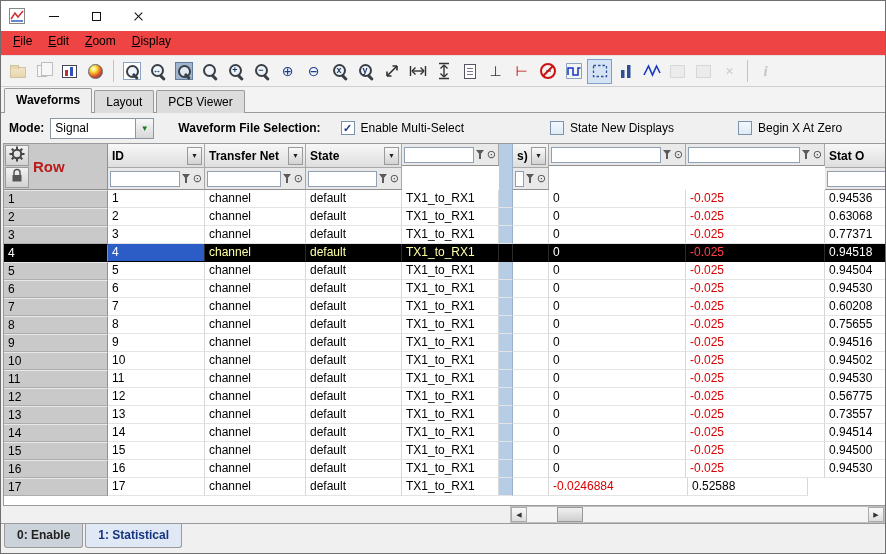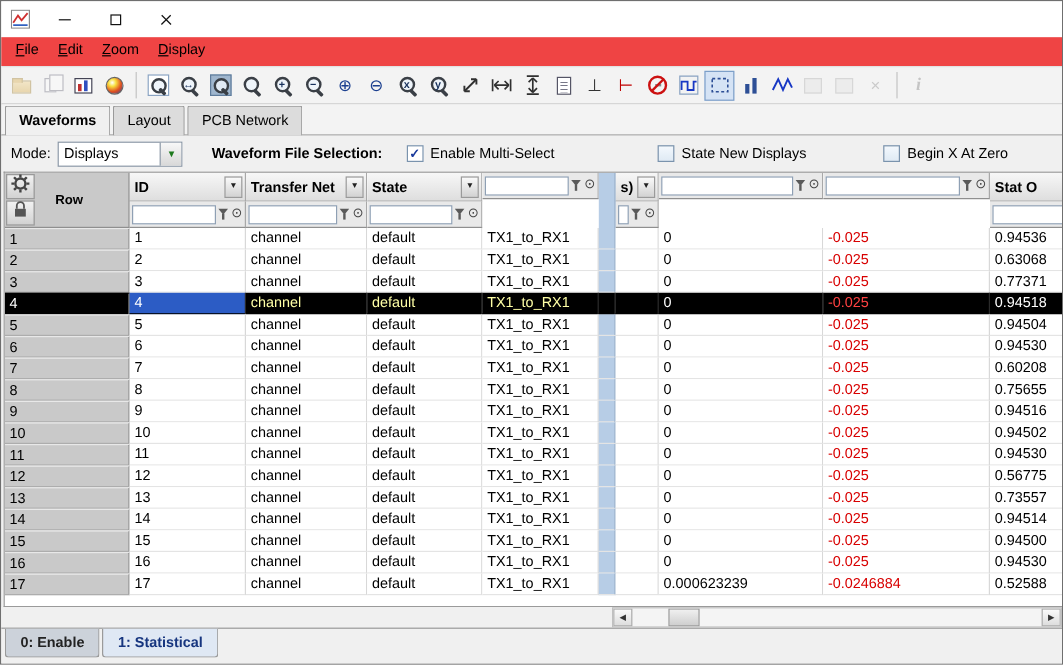--- a/index.html
+++ b/index.html
@@ -47,28 +47,28 @@
 .ic-plotmini::after{content:"";position:absolute;left:7px;bottom:1px;width:3px;height:9px;background:#3050c0}
 .ic-sphere{width:15px;height:15px;border-radius:50%;background:radial-gradient(circle at 35% 30%,#ffffff 0%,#f8e040 25%,#e05020 60%,#3040a0 100%);border:1px solid #666;display:inline-block}
 .ic-doc{width:12px;height:15px;background:#fff;border:1px solid #556;position:relative;display:inline-block}
 .ic-doc::before{content:"";position:absolute;left:2px;right:2px;top:3px;height:9px;background:repeating-linear-gradient(#778 0,#778 1px,transparent 1px,transparent 3px)}
 .ic-grid{width:15px;height:13px;background:#e2e2e2;border:1px solid #aaa;display:inline-block}
 .ic-noslash{width:16px;height:16px;border:2px solid #cc1111;border-radius:50%;position:relative;display:inline-block}
 .ic-noslash::before{content:"";position:absolute;left:4px;top:5px;width:5px;height:2px;background:#888}
 .ic-noslash::after{content:"";position:absolute;left:-1px;top:5px;width:14px;height:2px;background:#cc1111;transform:rotate(-45deg)}
 
 
-.tabbar{height:26px;background:#f3f3f3;display:flex;padding-left:3px;border-bottom:1px solid #9a9a9a;flex:0 0 auto}
+.tabbar{height:26px;background:#f3f3f3;display:flex;align-items:flex-end;padding-left:3px;border-bottom:1px solid #9a9a9a;flex:0 0 auto}
 .tab{font-size:12px;padding:4px 11px;background:#dcdcdc;border:1px solid #9a9a9a;border-bottom:none;margin-right:2px;border-radius:2px 2px 0 0;position:relative;top:1px;color:#000;white-space:nowrap}
 .tab.active{background:#f0f0f0;font-weight:bold;padding-bottom:6px}
 
 
 .content{flex:1 1 auto;display:flex;flex-direction:column;background:#f0f0f0;overflow:hidden;min-height:0}
 .controls-row{height:30px;display:flex;align-items:center;padding:0 8px;flex:0 0 auto}
-.mode-label{font-size:12px;font-weight:normal}
+.mode-label{font-size:12px;font-weight:bold}
 .combo{display:flex;align-items:center;margin-left:6px;border:1px solid #8a97a5;background:#fff;height:21px;width:104px}
 .combo-text{flex:1;font-size:12px;padding-left:4px;overflow:hidden;white-space:nowrap}
 .combo-btn{width:18px;height:100%;background:linear-gradient(#f8f8f8,#d8d8d8);border-left:1px solid #8a97a5;display:flex;align-items:center;justify-content:center;font-size:8px;color:#1e7a1e}
 .wfs-label{font-size:12px;font-weight:bold;margin-left:24px;white-space:nowrap}
 .cb-wrap{display:flex;align-items:center}
 .cb-group{display:flex;align-items:center;white-space:nowrap}
 .cbg0{margin-left:20px}.cbg1{margin-left:86px}.cbg2{margin-left:64px}
 .cb{width:14px;height:14px;border:1px solid #7a93ad;background:linear-gradient(#f3f8fd,#dfeaf4);display:inline-flex;align-items:center;justify-content:center;font-size:11px;font-weight:bold;color:#1a3a9c;margin-right:6px;flex:0 0 auto}
 .cb.checked{background:#fff}
 .cb-label{font-size:12px;color:#000}
@@ -82,21 +82,21 @@
 .th-drop{width:15px;height:18px;background:linear-gradient(#fafafa,#d2d2d2);border:1px solid #9a9a9a;font-size:7px;display:flex;align-items:center;justify-content:center;color:#222;flex:0 0 auto}
 .tf{height:22px;background:#e9e9e9;border-right:1px solid #a8a8a8;border-bottom:1px solid #8f8f8f;display:flex;align-items:center;padding:1px 2px;gap:2px;overflow:hidden}
 .filter-input{flex:1 1 auto;min-width:0;height:16px;border:1px solid #8fa0b4;background:#fff;font-size:10px;padding:0 2px;font-family:"Liberation Sans",sans-serif}
 .funnel{width:9px;height:11px;position:relative;flex:0 0 auto}
 .funnel::before{content:"";position:absolute;top:1px;left:0;border-left:4.5px solid transparent;border-right:4.5px solid transparent;border-top:5px solid #5a5a5a}
 .funnel::after{content:"";position:absolute;top:5px;left:3.5px;width:2px;height:5px;background:#5a5a5a}
 .tf-circ{font-size:11px;color:#444;flex:0 0 auto;line-height:1}
 .rowhdr-col{flex:0 0 104px;display:flex;background:#c9c9c9;border-right:1px solid #8f8f8f;border-bottom:1px solid #8f8f8f;overflow:hidden}
 .hdr-btncol{width:26px;display:flex;flex-direction:column;gap:1px;padding:1px;flex:0 0 auto}
 .hdr-btn{height:21px;background:linear-gradient(#f2f2f2,#d2d2d2);border:1px solid #9a9a9a;display:flex;align-items:center;justify-content:center}
-.hdr-row-label{flex:1;display:flex;align-items:center;font-size:11px;font-weight:bold;padding-left:16px;color:#000000}
+.hdr-row-label{flex:1;display:flex;align-items:center;font-size:15px;font-weight:bold;padding-left:3px;color:#b91c1c}
 .divider-col{flex:0 0 14px;background:#b7cde6;border-right:1px solid #9ab0c8}
 .tbody{flex:1 1 auto;overflow:hidden;background:#fff;min-height:0}
 .tr{display:flex;height:18px}
 .cell{flex:0 0 auto;font-size:12px;line-height:17px;padding-left:4px;border-right:1px solid #d8d8d8;border-bottom:1px solid #e4e4e4;overflow:hidden;white-space:nowrap;background:#fff;color:#000}
 .cell.rowhdr-cell{background:#c9c9c9;border-right:1px solid #8f8f8f;border-bottom:1px solid #adadad;border-top:1px solid #e8e8e8;padding-left:4px}
 .cell.divider-cell{background:#b7cde6;border-right:1px solid #9ab0c8;padding:0}
 .cell.c-neg{color:#d80000}
 .tr.sel .cell{background:#000;color:#fff;border-bottom-color:#000;border-right-color:#2a2a2a}
 .tr.sel .cell.c-text{color:#ffffa6}
 .tr.sel .cell.rowhdr-cell{background:#000;color:#fff;border-right-color:#8f8f8f;border-top-color:#000}
@@ -266,29 +266,29 @@
       </div>
       <div class="tsep"></div>
       <div class="tbtn disabled">
         <span class="ic-glyph info" style="color: rgb(122, 122, 122);">i</span>
       </div>
     </div>
 
   <div class="tabbar">
       <div class="tab active">Waveforms</div>
       <div class="tab">Layout</div>
-      <div class="tab">PCB Network</div>
+      <div class="tab">PCB Viewer</div>
     </div>
 
   <div class="content">
 
     <div class="controls-row">
       <span class="mode-label">Mode:</span>
       <div class="combo">
-        <span class="combo-text">Displays</span>
+        <span class="combo-text">Signal</span>
         <span class="combo-btn">▼</span>
       </div>
       <span class="wfs-label">Waveform File Selection:</span>
       <div class="cb-wrap">
           <div class="cb-group cbg0">
             <span class="cb checked">✓</span>
             <span class="cb-label">Enable Multi-Select</span>
           </div>
           <div class="cb-group cbg1">
             <span class="cb"></span>
@@ -589,21 +589,20 @@
             <div class="cell" style="flex: 0 0 120px;">0.94530</div>
           </div>
           <div class="tr">
             <div class="cell rowhdr-cell" style="flex: 0 0 104px;">17</div>
             <div class="cell c-id" style="flex: 0 0 97px;">17</div>
             <div class="cell c-text" style="flex: 0 0 101px;">channel</div>
             <div class="cell c-text" style="flex: 0 0 96px;">default</div>
             <div class="cell c-text" style="flex: 0 0 97px;">TX1_to_RX1</div>
             <div class="cell divider-cell" style="flex: 0 0 14px;"></div>
             <div class="cell" style="flex: 0 0 36px;"></div>
-            <div class="cell" style="flex: 0 0 137px;">0.000623239</div>
             <div class="cell c-neg" style="flex: 0 0 139px;">-0.0246884</div>
             <div class="cell" style="flex: 0 0 120px;">0.52588</div>
           </div>
         </div>
     </div>
 
     <div class="hscroll-row">
       <div class="hs-spacer"></div>
       <div class="hscroll">
         <div class="hs-btn">◀</div>

